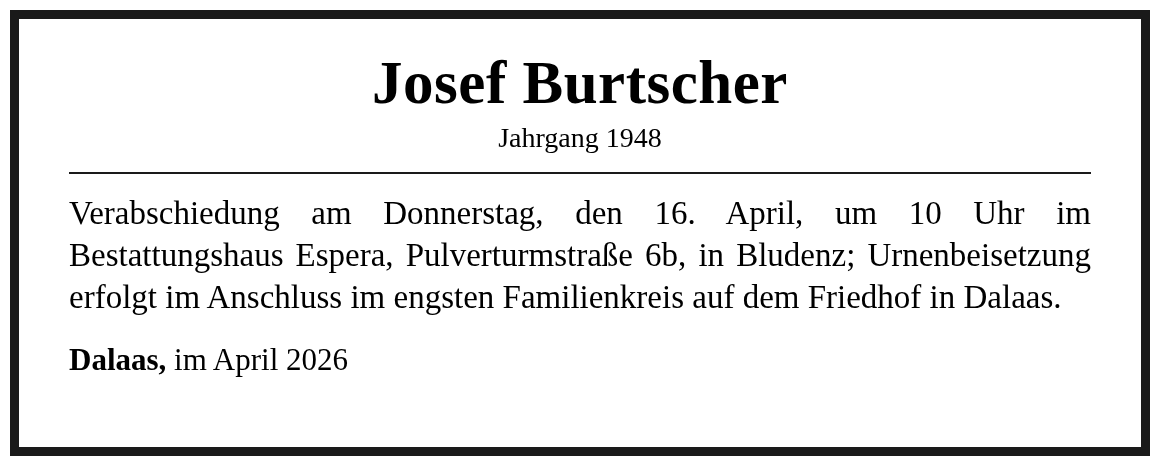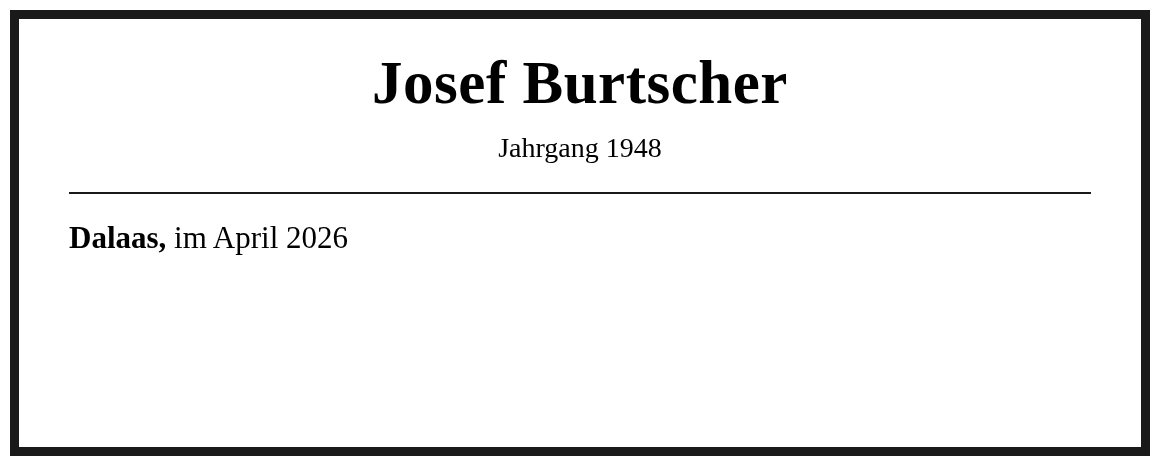--- a/index.html
+++ b/index.html
@@ -23,21 +23,20 @@
   }
   .notice-border {
     box-sizing: border-box;
     width: 100%;
     height: 100%;
     border: 9px solid #1a1a1a;
     background: #ffffff;
     padding: 22px 50px 20px 50px;
     display: flex;
     flex-direction: column;
-    gap: 10px;
   }
   .name {
     text-align: center;
     font-weight: bold;
     font-size: 61px;
     line-height: 1.05;
     letter-spacing: 0.5px;
     margin: 10px 0 0 0;
   }
   .subtitle {
@@ -56,32 +55,33 @@
     font-size: 33px;
     line-height: 1.28;
     text-align: justify;
     text-justify: inter-word;
     margin: 18px 0 0 0;
     hyphens: manual;
   }
   .footer {
     font-size: 31px;
     line-height: 1.2;
-    margin: 15px 0 0 0;
+    margin: 22px 0 0 0;
   }
   .footer .place {
     font-weight: bold;
   }
 </style>
 </head>
 <body>
 
 <div class="notice">
   <div class="notice-border">
     <div class="name">Josef Burtscher</div>
     <div class="subtitle">Jahrgang 1948</div>
     <hr class="divider">
+    <div class="body-text">Verabschiedung am Donnerstag, den 16. April, um 10 Uhr im Bestattungshaus Espera, Pulverturmstraße 6b, in Bludenz; Urnenbeisetzung erfolgt im Anschluss im engsten Familienkreis auf dem Friedhof in Dalaas.</div>
     <div class="footer">
       <span class="place">Dalaas,</span>
       <span>im April 2026</span>
     </div>
   </div>
 </div>
 
 </body></html>

